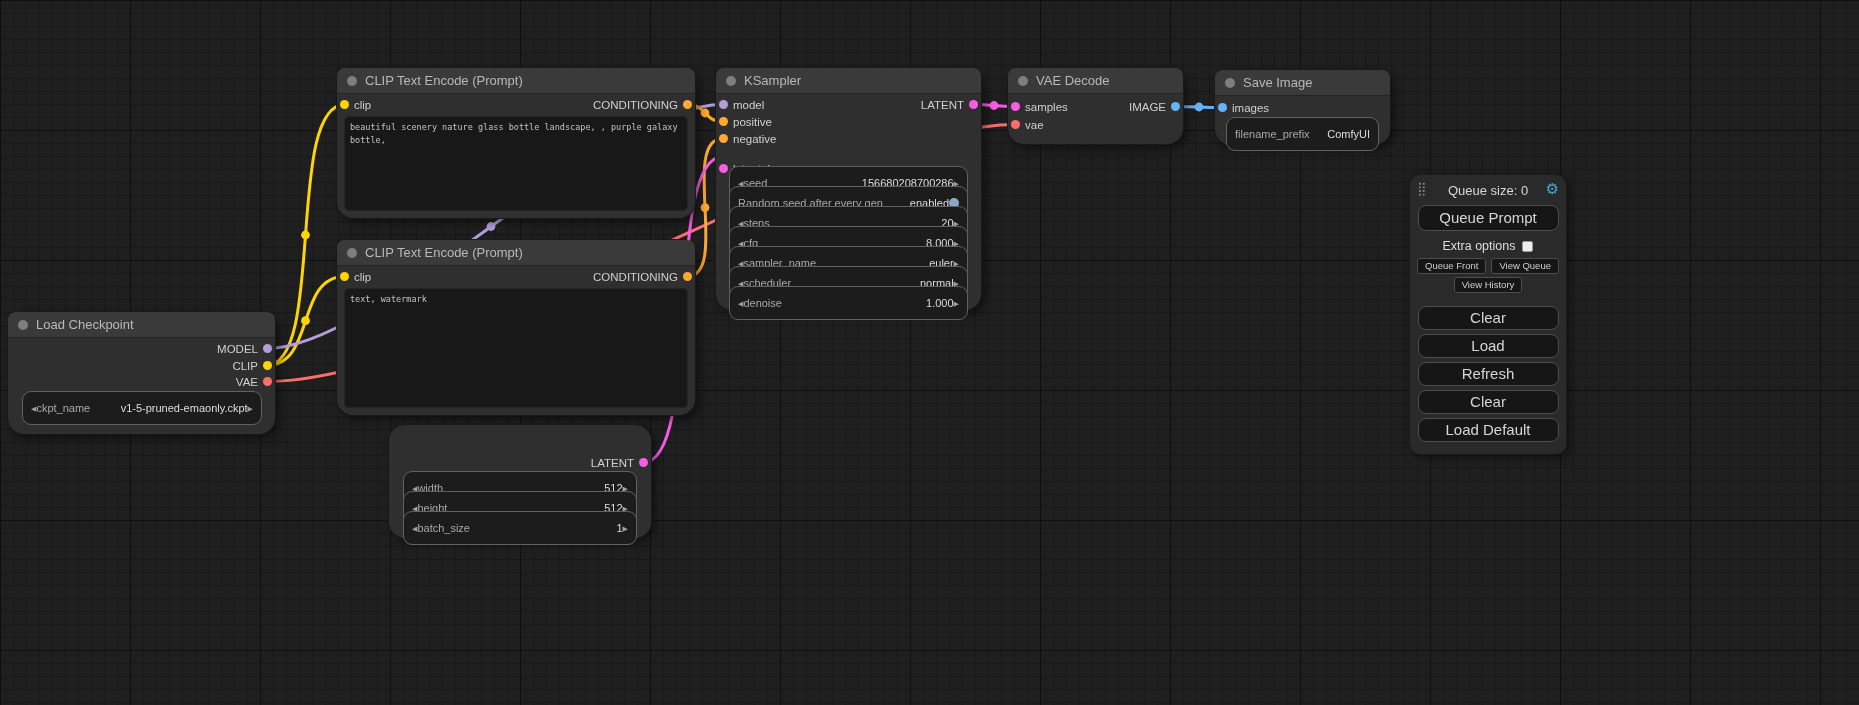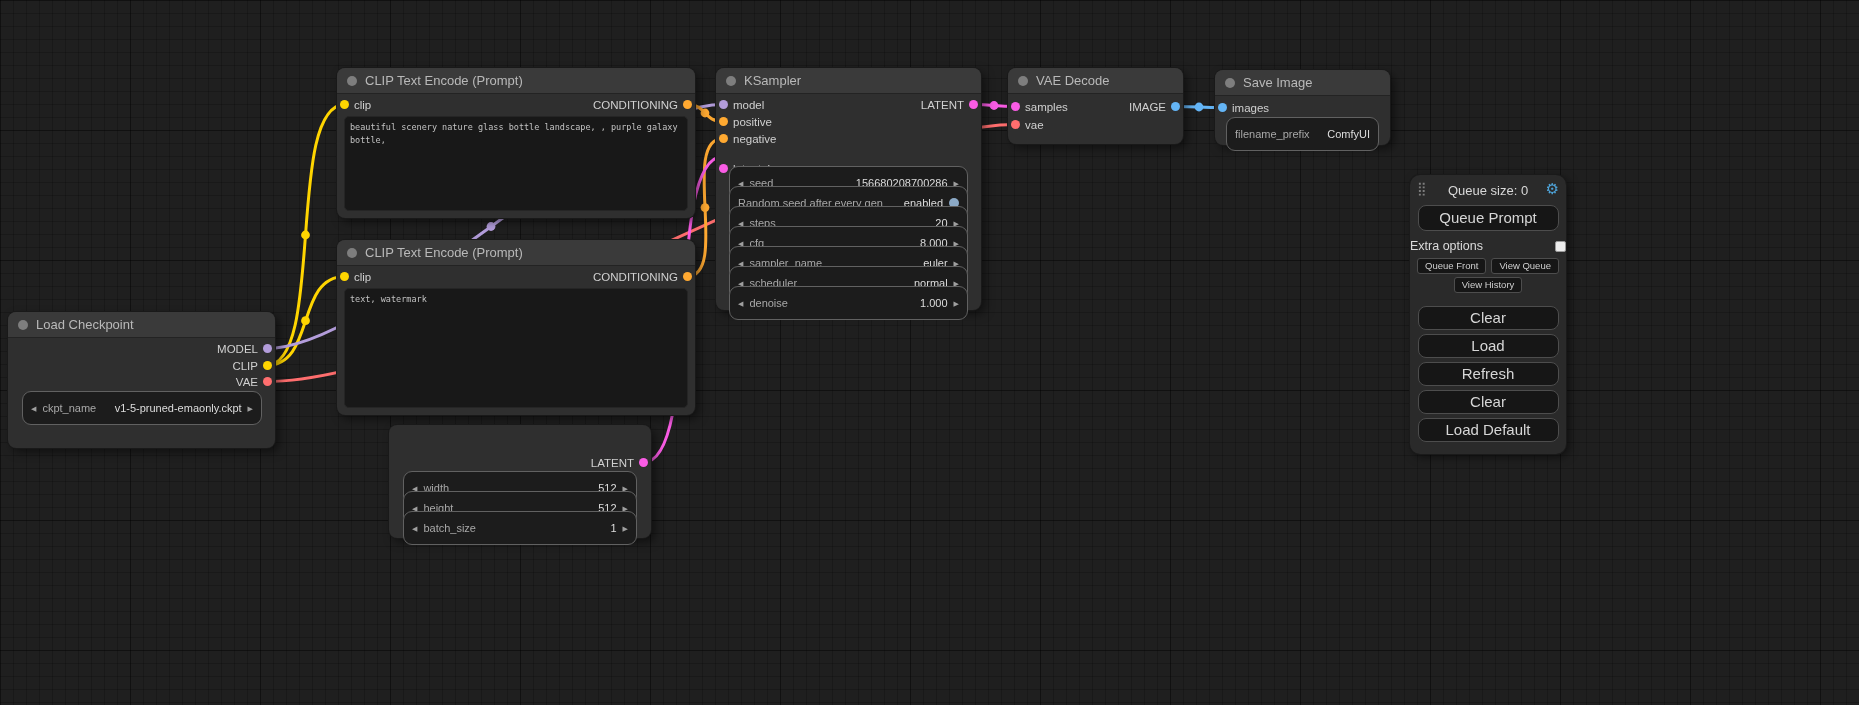--- a/index.html
+++ b/index.html
@@ -15,42 +15,42 @@
     background-size:13px 13px, 13px 13px, 130px 130px, 130px 130px;
   }
   svg.wires { position:absolute; left:0; top:0; width:1859px; height:705px; }
   svg.wires path { fill:none; stroke-width:3; stroke-linecap:round; }
   .w-model{stroke:#b39ddb}.w-clip{stroke:#ffd500}.w-vae{stroke:#ff6e6e}
   .w-cond{stroke:#ffa931}.w-latent{stroke:#fa5ce5}.w-image{stroke:#64b5f6}
   .d-model{fill:#b39ddb}.d-clip{fill:#ffd500}.d-vae{fill:#ff6e6e}
   .d-cond{fill:#ffa931}.d-latent{fill:#fa5ce5}.d-image{fill:#64b5f6}
 
   .node {
-    position:absolute; background:#2f2f2f; border-radius:8px;
+    position:absolute; background:#2f2f2f; border-radius:16px;
     box-shadow:0 0 0 1px #191919, 4px 4px 10px rgba(0,0,0,0.5);
     color:#c9c9c9;
   }
   .node-title {
     height:26px; background:#3a3a3a; border-radius:8px 8px 0 0;
     border-bottom:1px solid #232323;
     display:flex; align-items:center; gap:8px; padding:0 10px;
     font-size:13px; color:#b9b9b9; white-space:nowrap;
   }
   .title-dot { width:10px; height:10px; border-radius:50%; background:#7e7e7e; flex:none; }
   .slot { position:absolute; display:flex; align-items:center; gap:5px; height:17px; font-size:11.5px; color:#d0d0d0; white-space:nowrap; }
   .slot.in { left:3px; }
   .slot.out { right:3px; flex-direction:row-reverse; }
   .slot-dot { width:9px; height:9px; border-radius:50%; flex:none; }
   .c-model{background:#b39ddb}.c-clip{background:#ffd500}.c-vae{background:#ff6e6e}
   .c-cond{background:#ffa931}.c-latent{background:#fa5ce5}.c-image{background:#64b5f6}
 
   .widget {
     position:absolute; height:17px; background:#1c1c1c;
     border:1px solid #616161; border-radius:9px;
-    display:flex; align-items:center; gap:6px; padding:16px 8px;
+    display:flex; align-items:center; padding:16px 8px;
     font-size:11px; white-space:nowrap;
   }
   .widget .arrow { color:#9f9f9f; font-size:7px; flex:none; line-height:1; }
   .widget .wlabel { color:#a8a8a8; }
   .widget .wvalue { margin-left:auto; color:#dddddd; }
   .knob { width:10px; height:10px; border-radius:50%; background:#8ba9c6; flex:none; }
 
   .textbox {
     position:absolute; background:#181818; border:1px solid #252525; border-radius:5px;
     color:#c3c3c3; font-family:"DejaVu Sans Mono", monospace;
@@ -66,21 +66,21 @@
   .menu-header { position:relative; height:21px; display:flex; align-items:center; justify-content:center; color:#d8d8d8; font-size:13px; }
   .drag-handle { position:absolute; left:7px; top:1px; color:#7d7d7d; font-size:13px; }
   .gear { position:absolute; right:7px; top:1px; color:#4ea3d8; font-size:15px; line-height:1; }
   button { appearance:none; -webkit-appearance:none; font-family:inherit; cursor:default; }
   .btn {
     display:block; margin:4px auto; width:141px;
     background:#161616; border:1px solid #4d4d4d; border-radius:8px;
     color:#d6d6d6; font-size:15px; text-align:center; padding:2px 0 3px;
   }
   .btn.primary { padding:3px 0 4px; }
-  .extra-row { display:flex; align-items:center; justify-content:space-between; gap:7px; color:#dcdcdc; font-size:12.5px; margin:8px 0 5px; }
+  .extra-row { display:flex; align-items:center; justify-content:center; gap:7px; color:#dcdcdc; font-size:12.5px; margin:8px 0 5px; }
   .checkbox { width:11px; height:11px; background:#ededed; border:1px solid #9a9a9a; border-radius:2px; flex:none; }
   .small-row { display:flex; justify-content:center; gap:5px; margin:3px 0; }
   .btn-sm {
     background:#161616; border:1px solid #4d4d4d; border-radius:3px;
     color:#cfcfcf; font-size:9.5px; padding:1px 7px 2px;
   }
 </style>
 </head>
 <body>
 
@@ -100,21 +100,21 @@
     <circle class="d-clip" cx="305.5" cy="320.7" r="4.4"></circle>
     <circle class="d-model" cx="491" cy="226.5" r="4.4"></circle>
     <circle class="d-vae" cx="644" cy="252.9" r="4.4"></circle>
     <circle class="d-cond" cx="705" cy="113" r="4.4"></circle>
     <circle class="d-cond" cx="705" cy="207.6" r="4.4"></circle>
     <circle class="d-latent" cx="683" cy="309.6" r="4.4"></circle>
     <circle class="d-latent" cx="994" cy="105.5" r="4.4"></circle>
     <circle class="d-image" cx="1199" cy="107" r="4.4"></circle>
   </svg>
 
-  <div class="node" style="left:8px;top:312px;width:267px;height:136px">
+  <div class="node" style="left:8px;top:312px;width:267px;height:122px">
     <div class="node-title">
       <span class="title-dot"></span>
       <span>Load Checkpoint</span>
     </div>
     <div class="slot out" style="top:28px">
       <span class="slot-dot c-model"></span>
       <span>MODEL</span>
     </div>
     <div class="slot out" style="top:45px">
       <span class="slot-dot c-clip"></span>

